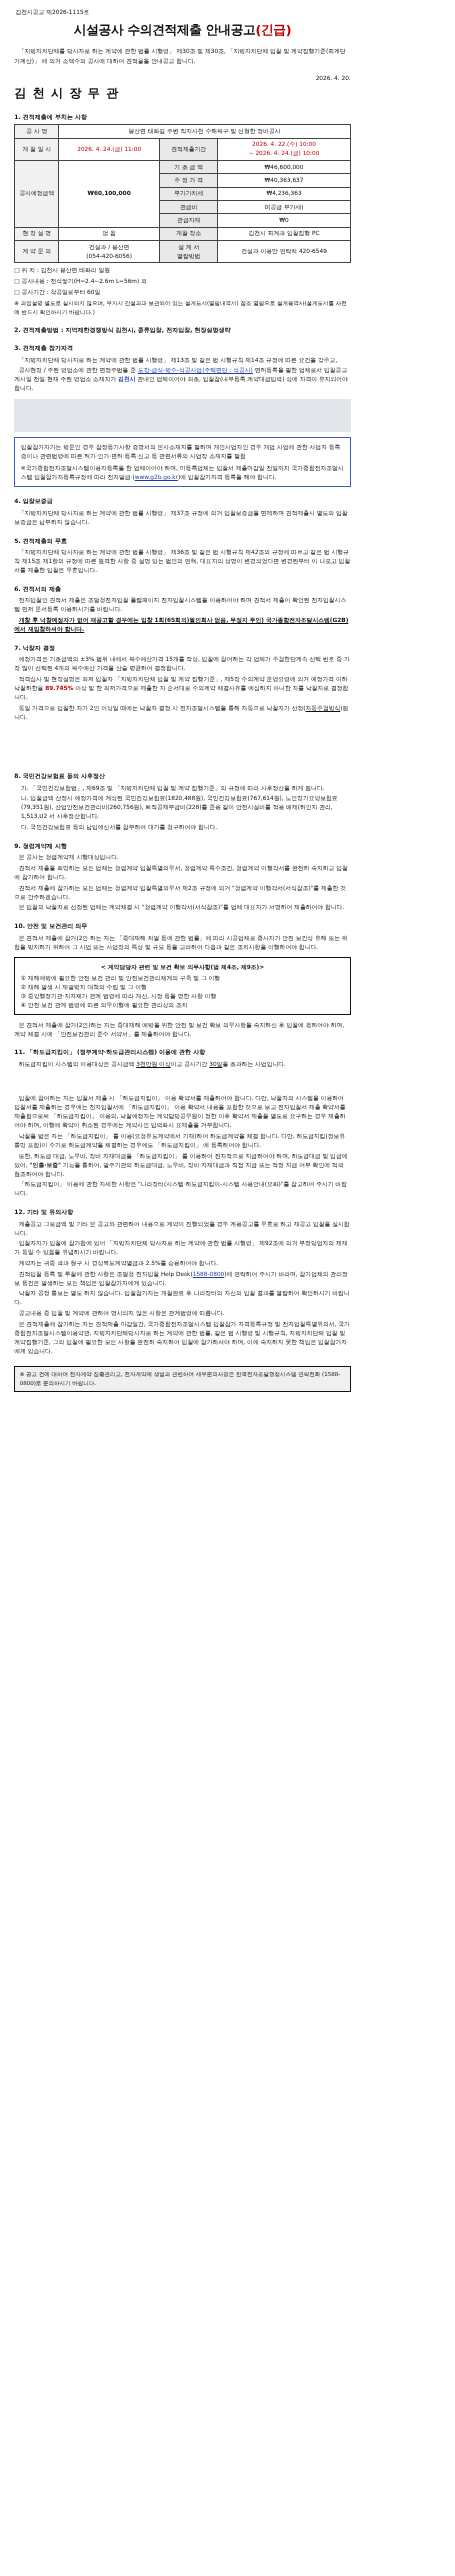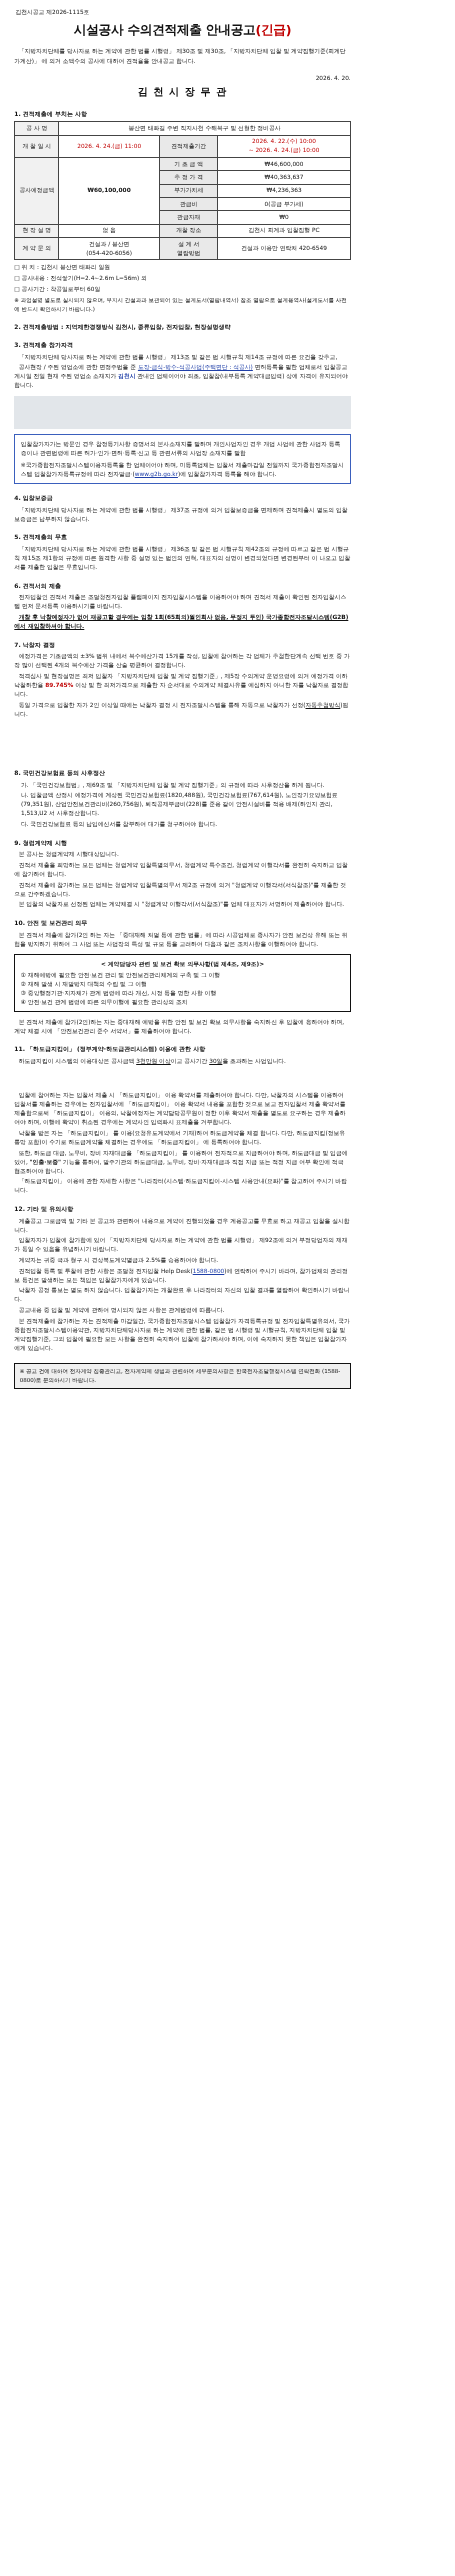--- a/index.html
+++ b/index.html
@@ -12,21 +12,21 @@
     font-size: 6px;
     line-height: 1.55;
   }
   .page { width:365px; padding: 7.7px 14.3px 16.5px 14.3px; }
   .doc-no { font-size:5.8px; color:#111; margin:0 0 3.3px 1.1px; }
   .title-wrap { text-align:center; margin: 1.1px 0 6.6px 0; }
   .title { font-size:12.7px; font-weight:bold; letter-spacing:-0.3px; }
   .title .urgent { color:#c00000; }
   .intro { font-size:5.8px; line-height:1.75; margin: 3.3px 0 5.5px 0; text-indent:4.4px; }
   .date-line { text-align:right; font-size:5.8px; margin-top:7.7px; }
-  .signer { text-align:center; font-size:10px; font-weight:bold; margin: 1.1px 0 8.8px 0; letter-spacing:1.1px;}
+  .signer { text-align:left; font-size:12px; font-weight:bold; margin: 1.1px 0 8.8px 0; letter-spacing:1.1px;}
   h2.sec { font-size:6px; font-weight:bold; margin: 8.8px 0 3.3px 0; }
   p.ind { margin: 1.7px 0; text-indent:4.4px; font-size:5.8px; }
   p.ind2 { margin: 1.7px 0 1.7px 6.6px; font-size:5.8px; }
   .red { color:#c00000; }
   .blue { color:#1f3fa8; }
   .ul { text-decoration: underline; }
   .bold { font-weight:bold; }
   table.tbl { width:100%; border-collapse:collapse; font-size:5.8px; }
   table.tbl td, table.tbl th { border:0.6px solid #444; padding:1.7px 2.2px; vertical-align:middle; }
   .hd { background:#e9e9e9; text-align:center; font-weight:normal; }

